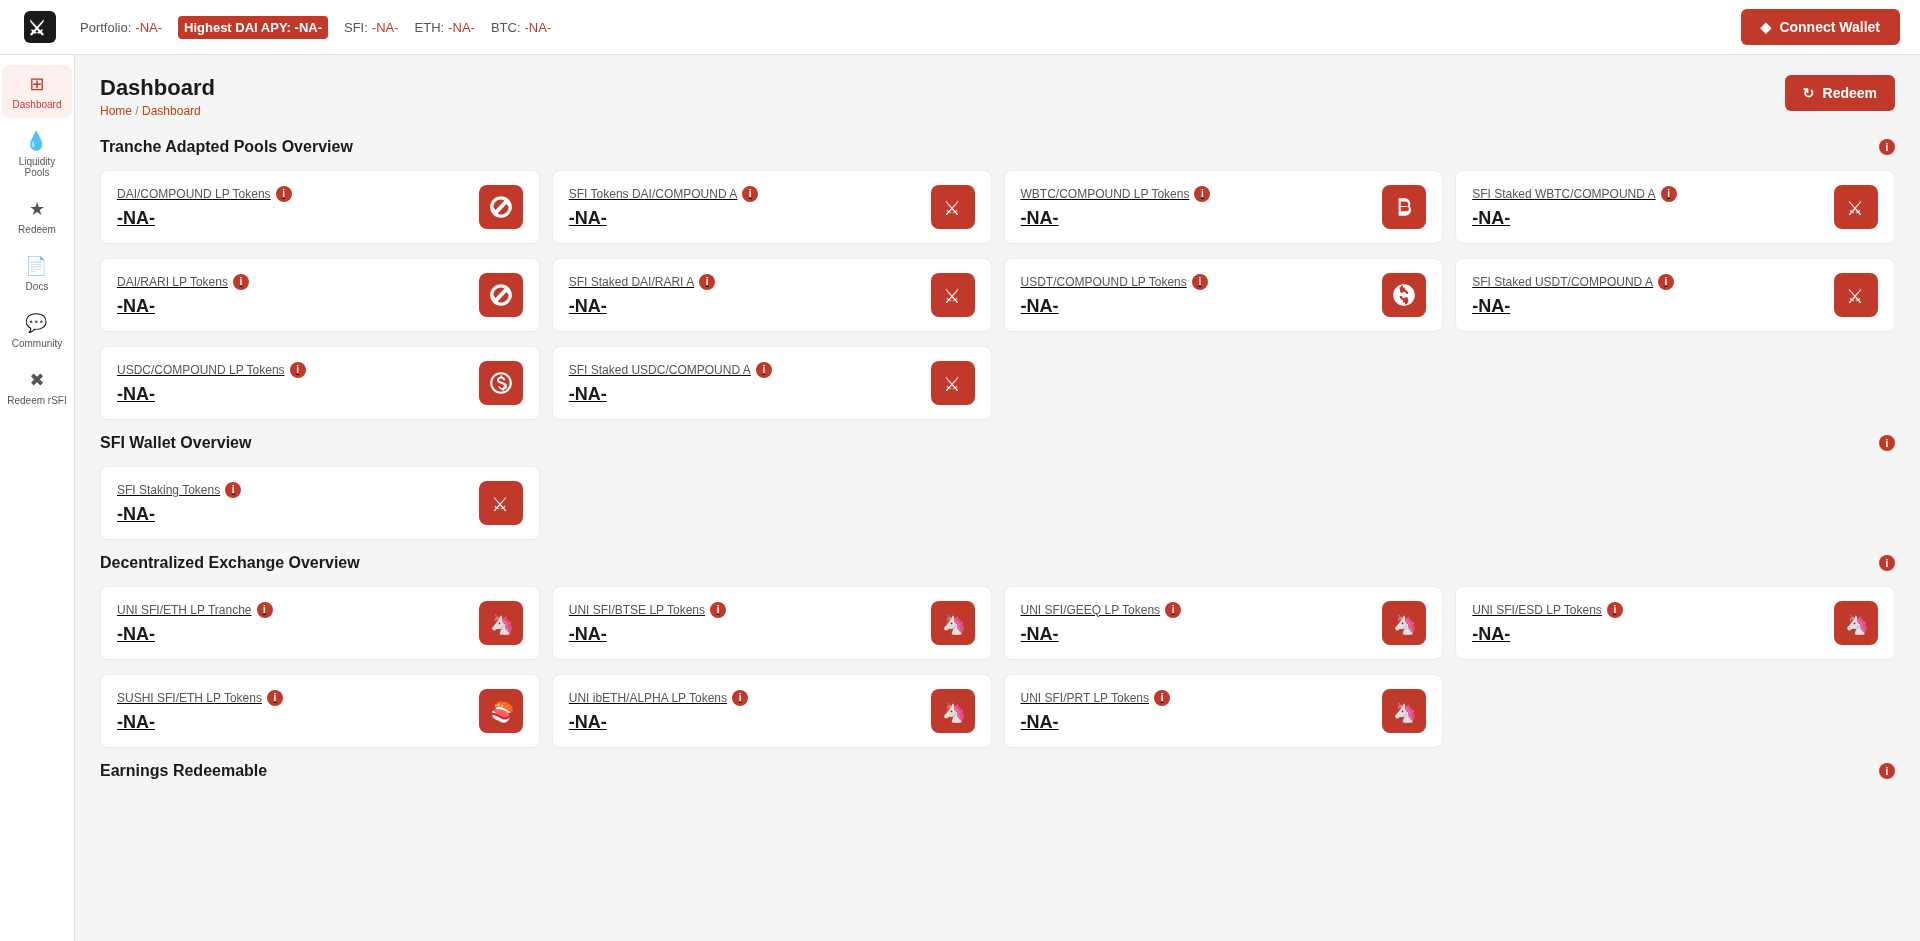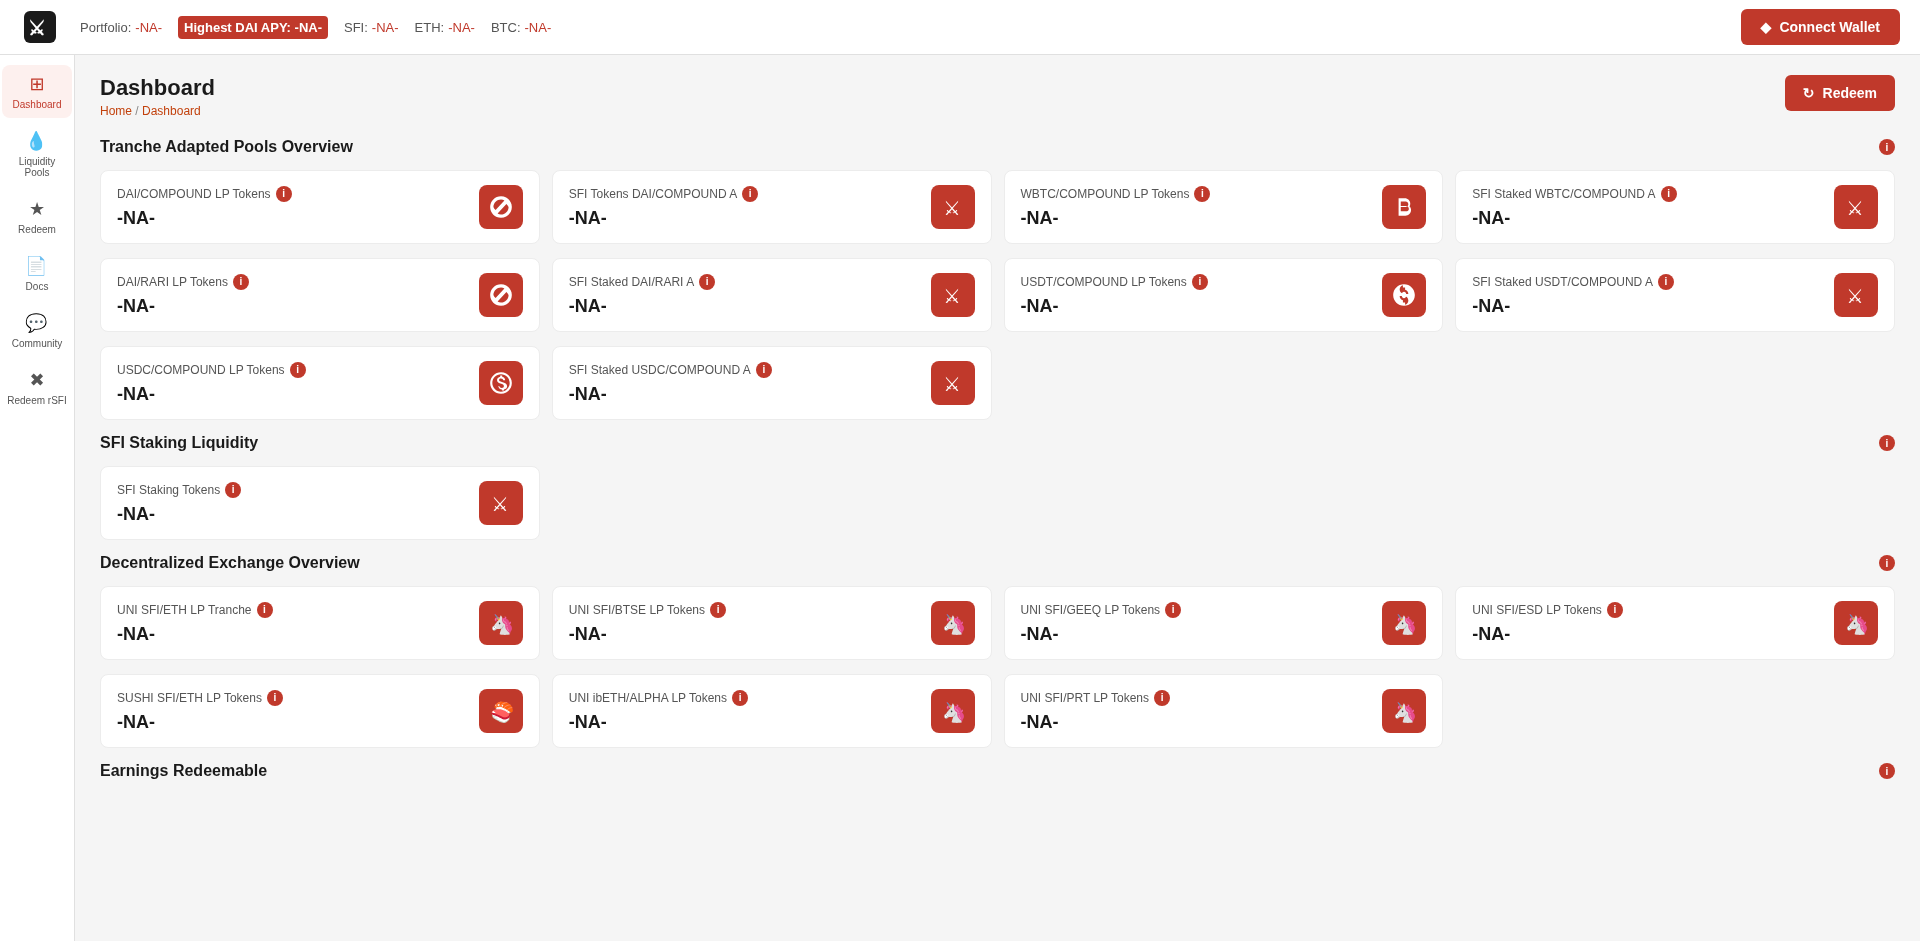--- a/index.html
+++ b/index.html
@@ -172,20 +172,21 @@
       margin-bottom: 14px;
     }
     .card {
       background: #fff;
       border-radius: 8px;
       padding: 14px 16px;
       display: flex;
       align-items: center;
       justify-content: space-between;
       border: 1px solid #ececec;
+      text-decoration: underline;
     }
     .card-info { flex: 1; }
     .card-label {
       font-size: 12px;
       color: #555;
       margin-bottom: 6px;
       display: flex;
       align-items: center;
       gap: 5px;
     }
@@ -440,21 +441,21 @@
         </div>
         <div class="card-icon">
           <svg viewBox="0 0 24 24" xmlns="http://www.w3.org/2000/svg">
               <text x="3" y="19" font-size="18" fill="white">⚔</text>
             </svg>
         </div>
       </div>
     </div>
 
     <div class="section-header">
-      <span>SFI Staking Liquidity</span>
+      <span>SFI Wallet Overview</span>
       <span class="info-icon">i</span>
     </div>
     <div style="display:grid;grid-template-columns:repeat(4,1fr);gap:12px;margin-bottom:14px;">
       <div class="card">
         <div class="card-info">
           <div class="card-label">
             <span>SFI Staking Tokens</span>
             <span class="info-icon">i</span>
           </div>
           <div class="card-value">-NA-</div>

